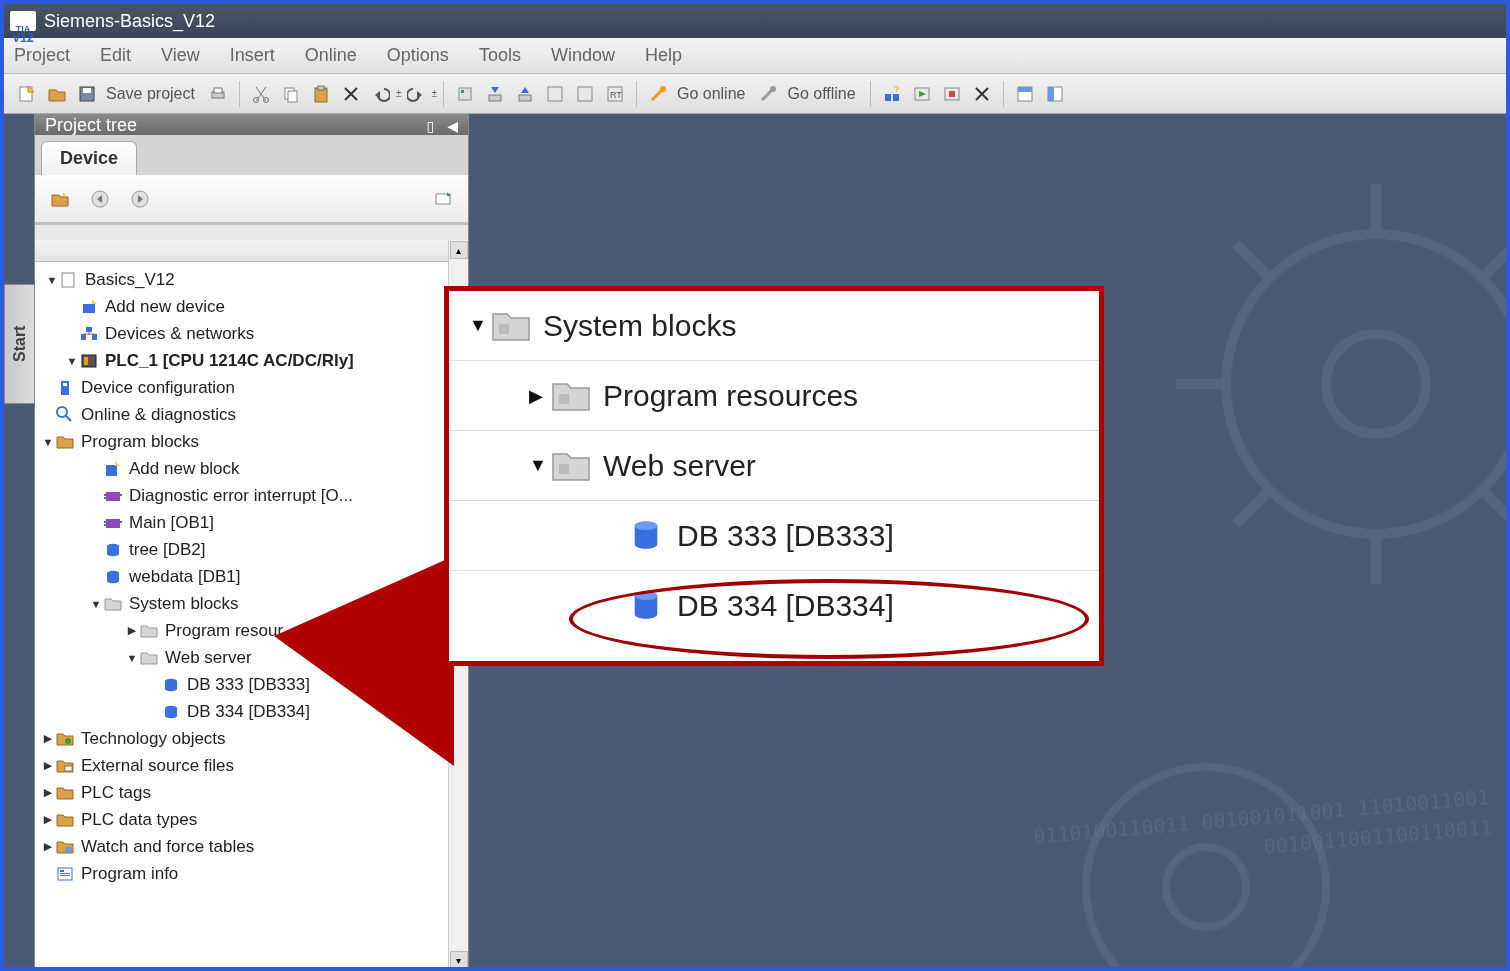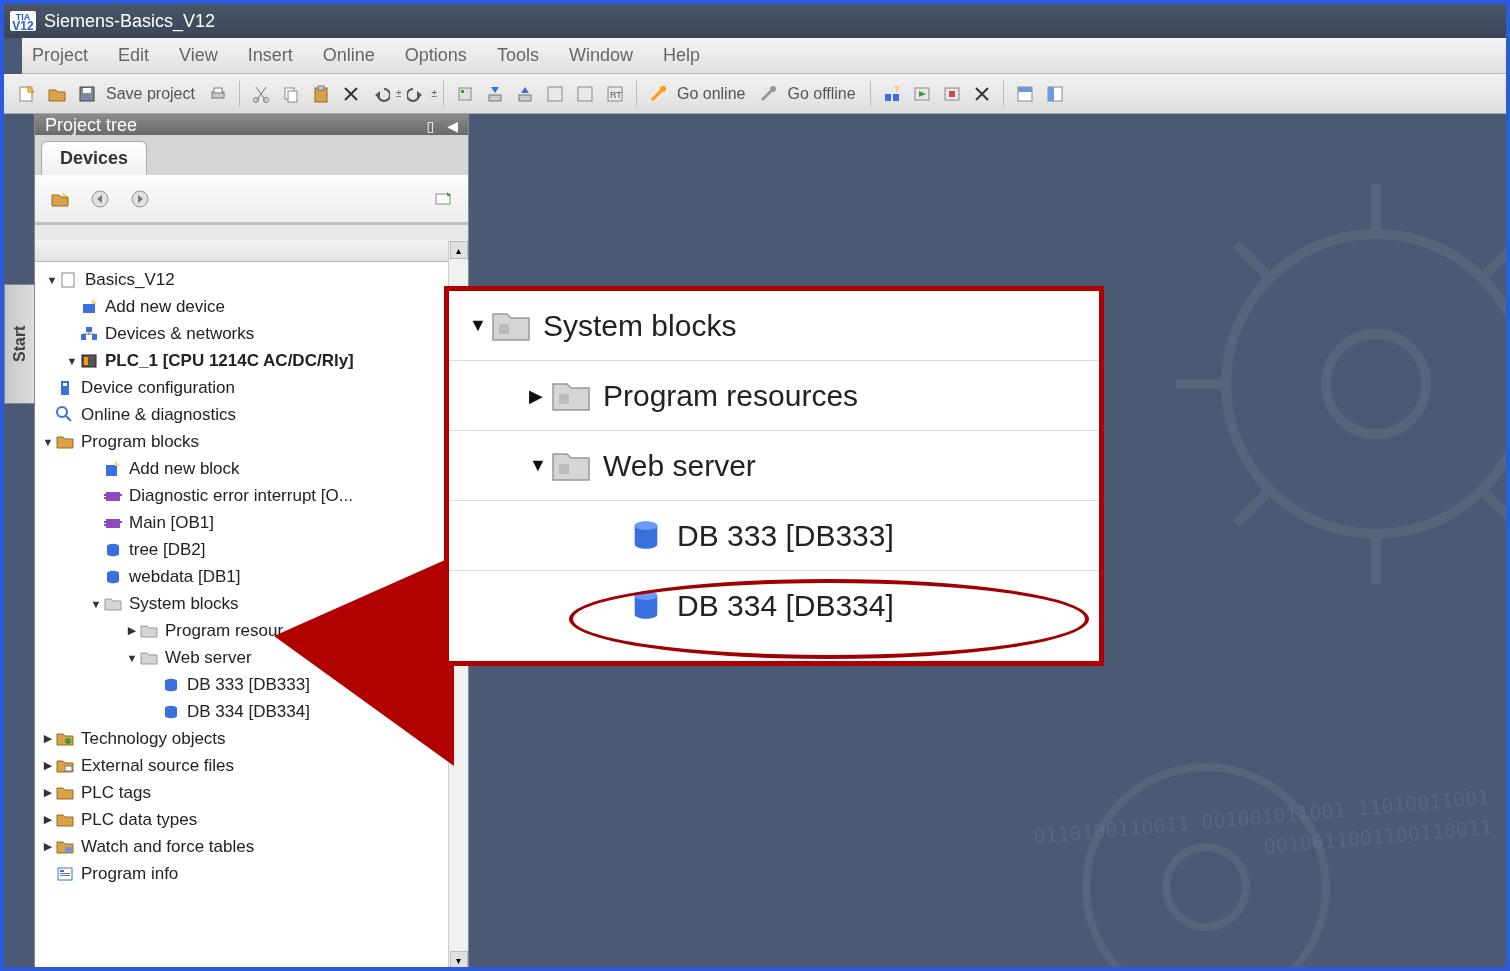--- a/index.html
+++ b/index.html
@@ -6,30 +6,30 @@
   html, body { width: 1510px; height: 971px; overflow: hidden; }
   body { border: 4px solid #2a5cdd; background: #4a5a74; position: relative; }
 
   
   .titlebar {
     height: 34px; background: linear-gradient(#4a5568,#3a4558);
     display: flex; align-items: center; padding: 0 6px; color: #fff; font-size: 18px;
   }
   .tia-logo {
     width: 26px; height: 20px; background: #fff; color: #2a5cdd; font-size: 9px;
-    font-weight: bold; text-align: center; line-height: 10px; padding-top: 1px;
+    font-weight: bold; text-align: center; line-height: 10px; padding-top: 13px;
     border-radius: 2px; margin-right: 8px;
   }
   .tia-logo span { display:block; font-size:12px; line-height:9px; }
 
   
   .menubar {
     height: 36px; background: linear-gradient(#f5f5f5,#e0e0e0);
     border-bottom: 1px solid #bbb; display: flex; align-items: center; padding: 0 10px;
-    color: #666; font-size: 18px; margin-left: 18px;
+    color: #666; font-size: 18px;
   }
   .menubar .menu-item { margin-right: 30px; cursor: default; }
 
   
   .toolbar {
     height: 40px; background: linear-gradient(#f2f2f2,#dedede);
     border-bottom: 1px solid #aaa; display: flex; align-items: center; padding: 16px 8px;
     font-size: 16px; color: #444;
   }
   .tb-btn {
@@ -350,21 +350,21 @@
 
   <div class="panel">
     <div class="panel-title">
       <span>Project tree</span>
       <span class="icons">
         <span>▯</span>
         <span>◀</span>
       </span>
     </div>
     <div class="tab-strip">
-      <div class="tab">Devices</div>
+      <div class="tab">Device</div>
     </div>
     <div class="panel-toolbar">
       <div class="left">
         <span class="tb-btn" style="width:30px;height:30px">
             <svg viewBox="0 0 18 18">
               <path d="M1 5h7l2 2h7v9H1z" class="svg-folder"></path>
               <polygon points="12,2 16,6 12,6" fill="#ffd24a"></polygon>
             </svg>
           </span>
         <span class="tb-btn" style="width:30px;height:30px">

